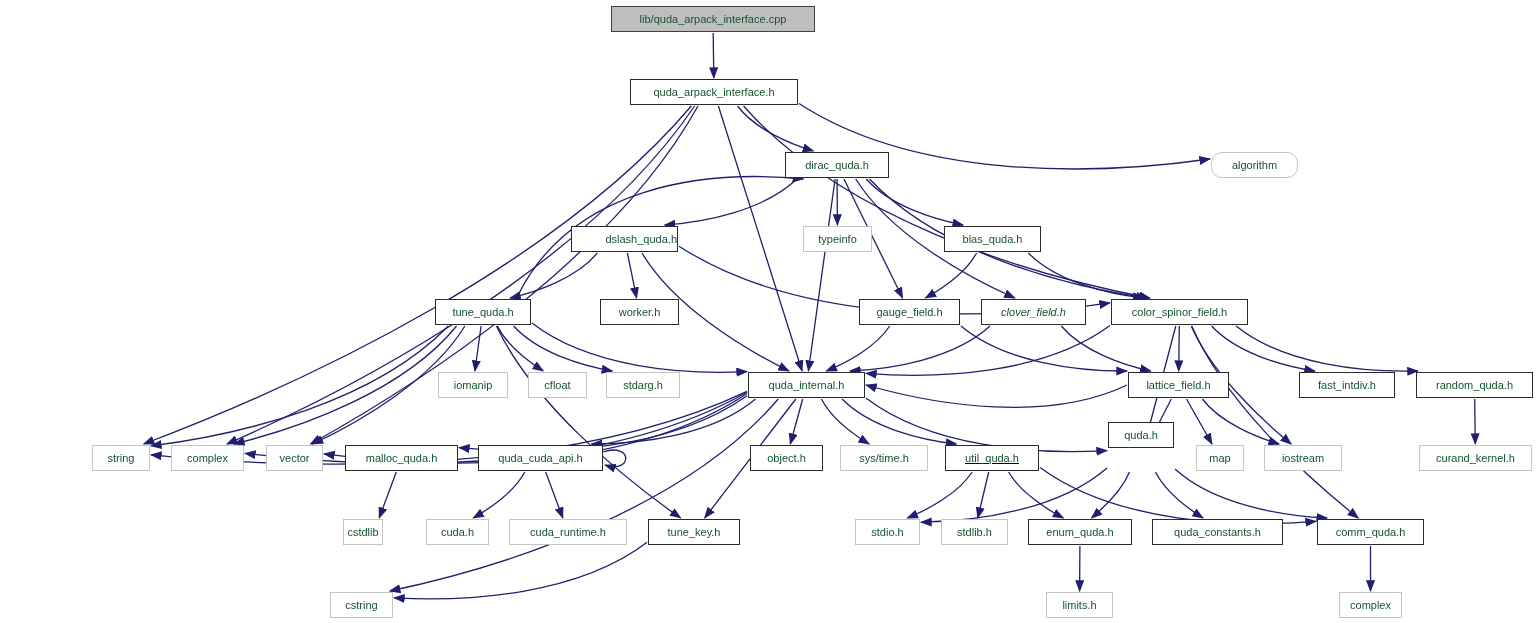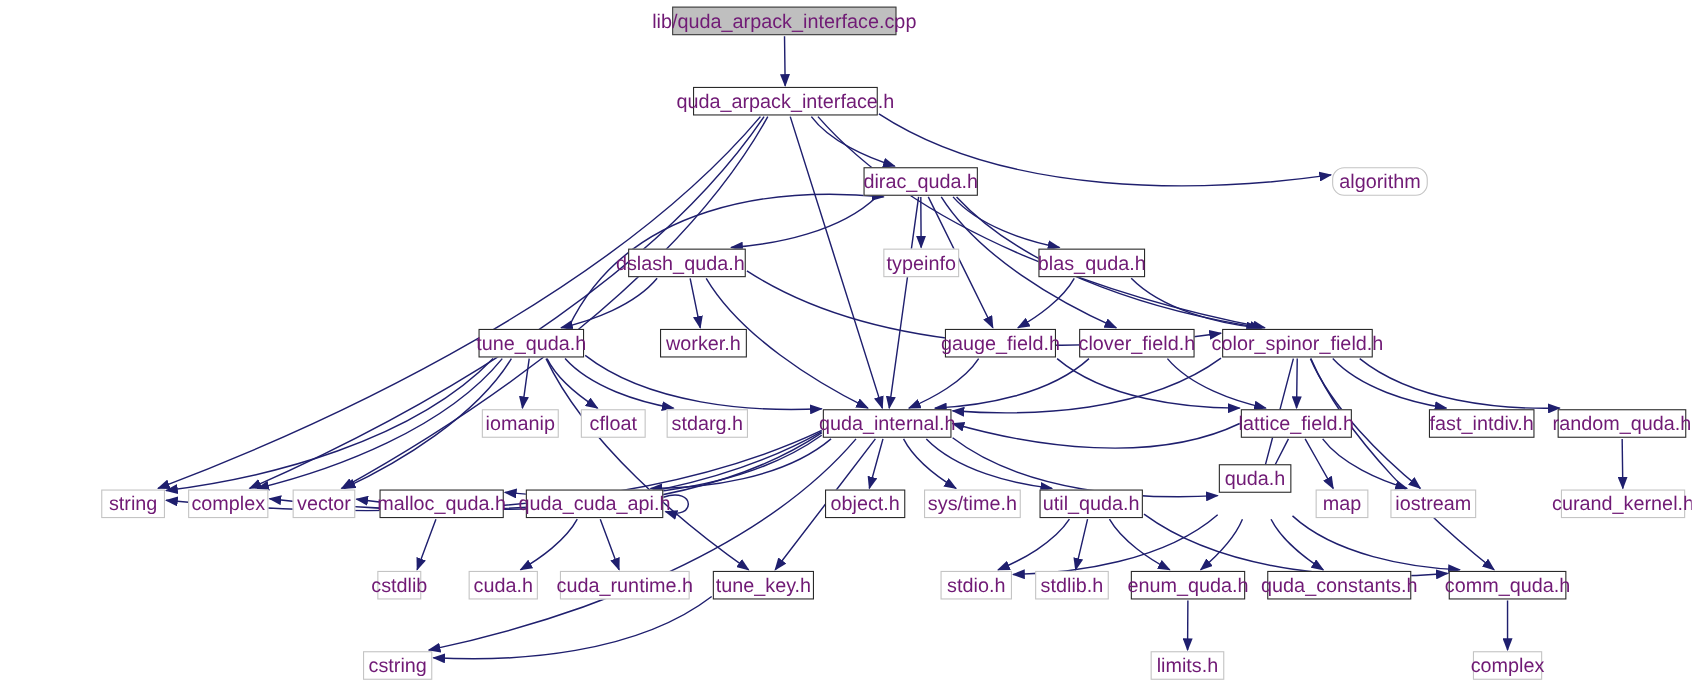--- a/index.html
+++ b/index.html
@@ -1,21 +1,21 @@
 <!DOCTYPE html>
 <html><head>
 <meta charset="utf-8">
 <style>
   html,body{margin:0;padding:0;background:#ffffff;}
   body{font-family:"Liberation Sans", sans-serif;}
   #graph-root{position:relative;width:1538px;height:623px;background:#fff;overflow:hidden;}
   svg#edges{position:absolute;left:0;top:0;width:1538px;height:623px;}
   .node{position:absolute;box-sizing:border-box;display:flex;align-items:center;justify-content:center;
         white-space:nowrap;background:#ffffff;}
-  .node-label{font-size:18px;color:#701a75;line-height:1;letter-spacing:0px;}
+  .node-label{font-size:11px;color:#14532d;line-height:1;letter-spacing:0px;}
   
   .n-root{background:#bfbfbf;border:1.5px solid #404040;}
   
   .n-primary{border:1.5px solid #2a2a2a;}
   
   .n-system{border:1px solid #c4c4c4;}
 </style>
 </head>
 <body>
 
@@ -123,21 +123,21 @@
       </div>
       <div class="node n-primary" style="left: 435px; top: 299px; width: 96px; height: 26px; align-items: center;">
         <span class="node-label">tune_quda.h</span>
       </div>
       <div class="node n-primary" style="left: 600px; top: 299px; width: 79px; height: 26px;">
         <span class="node-label">worker.h</span>
       </div>
       <div class="node n-primary" style="left: 859px; top: 299px; width: 101px; height: 26px;">
         <span class="node-label">gauge_field.h</span>
       </div>
-      <div class="node n-primary" style="left: 981px; top: 299px; width: 105px; height: 26px;">
+      <div class="node n-primary" style="left: 981px; top: 299px; width: 105px; height: 26px; font-style: italic;">
         <span class="node-label">clover_field.h</span>
       </div>
       <div class="node n-primary" style="left: 1111px; top: 299px; width: 137px; height: 26px;">
         <span class="node-label">color_spinor_field.h</span>
       </div>
       <div class="node n-system" style="left: 438px; top: 372px; width: 70px; height: 26px;">
         <span class="node-label">iomanip</span>
       </div>
       <div class="node n-system" style="left: 528px; top: 372px; width: 59px; height: 26px;">
         <span class="node-label">cfloat</span>
@@ -171,21 +171,21 @@
       </div>
       <div class="node n-primary" style="left: 478px; top: 445px; width: 125px; height: 26px;">
         <span class="node-label">quda_cuda_api.h</span>
       </div>
       <div class="node n-primary" style="left: 750px; top: 445px; width: 73px; height: 26px;">
         <span class="node-label">object.h</span>
       </div>
       <div class="node n-system" style="left: 840px; top: 445px; width: 88px; height: 26px;">
         <span class="node-label">sys/time.h</span>
       </div>
-      <div class="node n-primary" style="left: 945px; top: 445px; width: 94px; height: 26px;">
+      <div class="node n-primary" style="left: 945px; top: 445px; width: 94px; height: 26px; text-decoration: underline;">
         <span class="node-label">util_quda.h</span>
       </div>
       <div class="node n-primary" style="left: 1108px; top: 422px; width: 66px; height: 26px;">
         <span class="node-label">quda.h</span>
       </div>
       <div class="node n-system" style="left: 1196px; top: 445px; width: 48px; height: 26px;">
         <span class="node-label">map</span>
       </div>
       <div class="node n-system" style="left: 1264px; top: 445px; width: 78px; height: 26px;">
         <span class="node-label">iostream</span>

